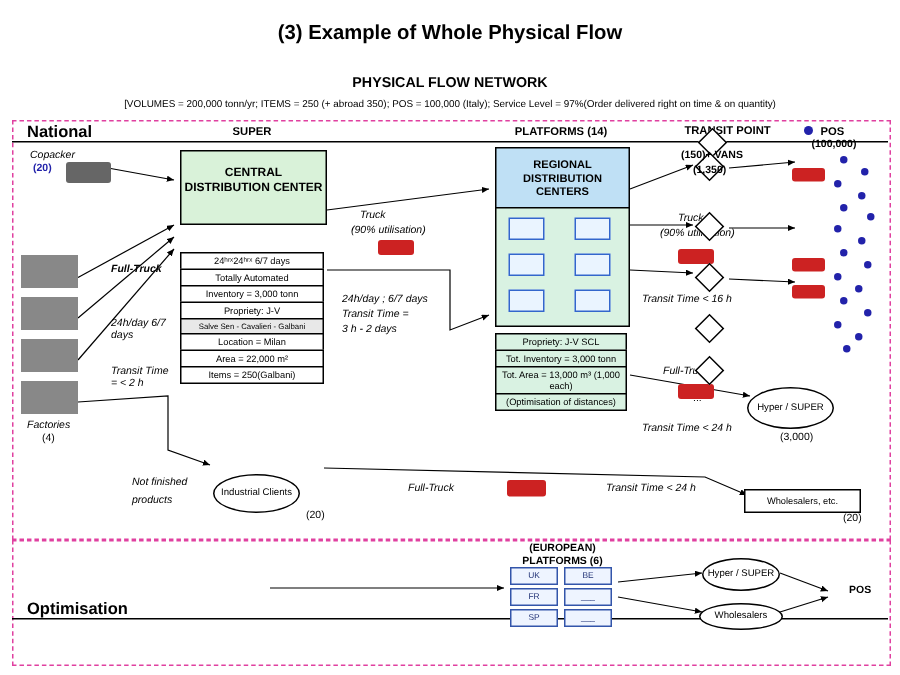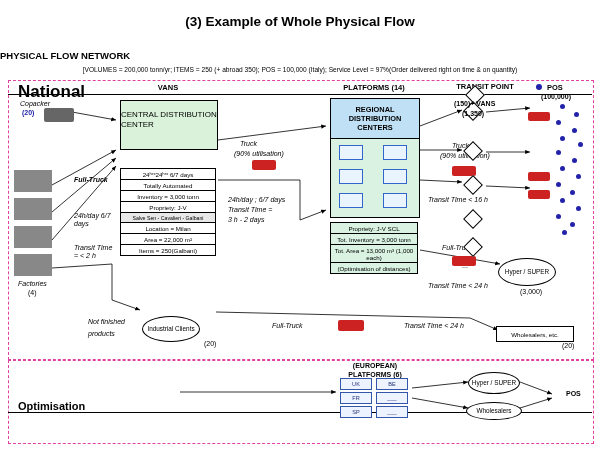--- a/index.html
+++ b/index.html
@@ -4,30 +4,30 @@
 <style>
   html,body{margin:0;padding:0;}
   body{width:600px;height:450px;background:#ffffff;font-family:"Liberation Sans",sans-serif;}
   #stage{position:relative;width:600px;height:450px;overflow:hidden;}
   .abs{position:absolute;}
   .t{font-size:7px;color:#000;line-height:1.15;}
   .b{font-weight:bold;}
   .i{font-style:italic;}
   .ctr{text-align:center;}
   .title{font-size:13.5px;font-weight:bold;text-align:center;width:600px;top:14px;left:0;}
-  .subtitle{font-size:9.5px;font-weight:bold;text-align:left;width:600px;top:50px;left:0;}
+  .subtitle{font-size:9.5px;font-weight:bold;text-align:center;width:600px;top:50px;left:0;}
   .volumes{font-size:6.6px;text-align:center;width:600px;top:66px;left:0;}
   .outer{left:8px;top:80px;width:584px;height:278px;border:1px dashed #e040a0;}
   .outer2{left:8px;top:360px;width:584px;height:82px;border:1px dashed #e040a0;}
   .hr{position:absolute;left:8px;width:584px;height:0;border-top:1.6px solid #000;}
-  .lbl-national{left:18px;top:82px;font-size:17px;font-weight:bold;}
+  .lbl-national{left:18px;top:82px;font-size:11px;font-weight:bold;}
   .lbl-intl{left:18px;top:400px;font-size:11px;font-weight:bold;}
   .colhead{font-size:7.5px;font-weight:bold;text-align:center;}
   .cdc{left:120px;top:100px;width:96px;height:48px;background:#d9f2d9;border:1px solid #000;}
-  .cdc .inner{font-size:8px;font-weight:normal;padding-top:9px;line-height:1.25;}
+  .cdc .inner{font-size:8px;font-weight:bold;text-align:center;padding-top:9px;line-height:1.25;}
   .rdcbox{left:330px;top:98px;width:88px;height:60px;background:#bfe0f5;border:1px solid #000;}
   .rdcbox .inner{font-size:7.4px;font-weight:bold;text-align:center;padding-top:7px;line-height:1.2;}
   .grid-outer{left:330px;top:138px;width:88px;height:78px;border:1px solid #000;background:#d9f2e2;}
   .cell{position:absolute;width:22px;height:13px;border:1px solid #3366cc;background:#eaf4ff;}
   .stack{left:120px;top:168px;width:96px;}
   .stack div{border:1px solid #000;border-bottom:none;background:#fff;font-size:6.2px;text-align:center;padding:1.5px 0;}
   .stack div:last-child{border-bottom:1px solid #000;}
   .stack .grey{background:#e8e8e8;}
   .rdcinfo{left:330px;top:222px;width:88px;}
   .rdcinfo div{border:1px solid #000;border-bottom:none;background:#d9f2e2;font-size:6.2px;text-align:center;padding:1.5px 0;}
@@ -50,21 +50,21 @@
   <div class="abs volumes">[VOLUMES = 200,000 tonn/yr; ITEMS = 250 (+ abroad 350); POS = 100,000 (Italy); Service Level = 97%(Order delivered right on time &amp; on quantity)</div>
 
   <div class="abs outer"></div>
   <div class="abs outer2"></div>
   <div class="hr" style="top:94px;"></div>
   <div class="hr" style="top:412px;"></div>
 
   <div class="abs lbl-national">National</div>
   <div class="abs lbl-intl">Optimisation</div>
 
-  <div class="abs colhead" style="left:120px;top:83px;width:96px;">VANS</div>
+  <div class="abs colhead" style="left:120px;top:83px;width:96px;">SUPER</div>
   <div class="abs colhead" style="left:322px;top:83px;width:104px;">PLATFORMS (14)</div>
   <div class="abs colhead" style="left:455px;top:83px;width:60px;line-height:1.1;">TRANSIT POINT</div>
   <div class="abs colhead" style="left:547px;top:83px;width:40px;text-align:left;">POS</div>
   <div class="abs t b" style="left:541px;top:93px;">(100,000)</div>
   <div class="abs" style="left:536px;top:84px;">
     <div class="dot" style="width:6px;height:6px;"></div>
   </div>
   <div class="abs diam" style="left:468px;top:88px;"></div>
 
   <svg width="600" height="450">

